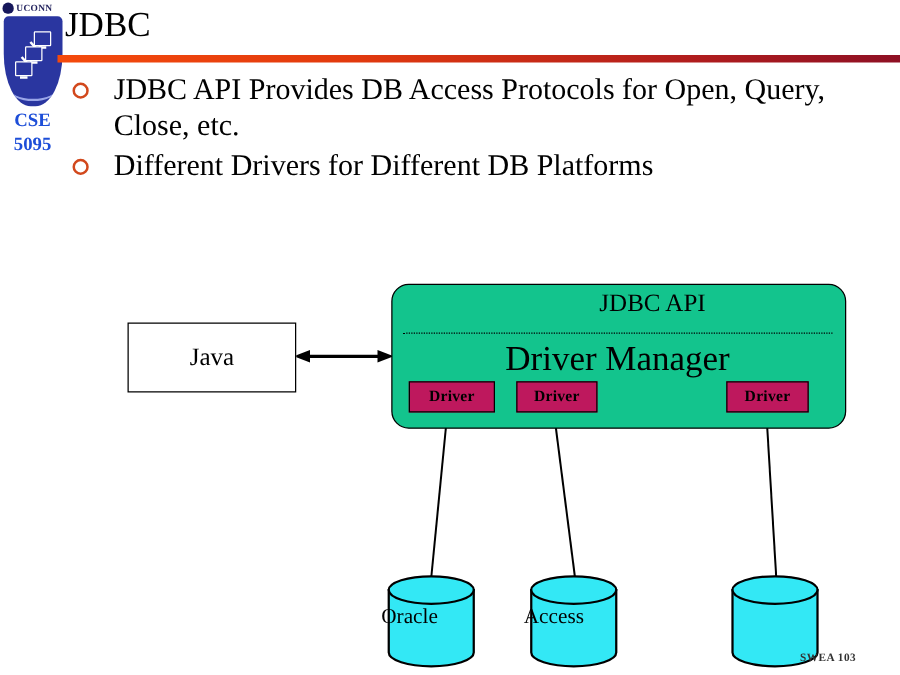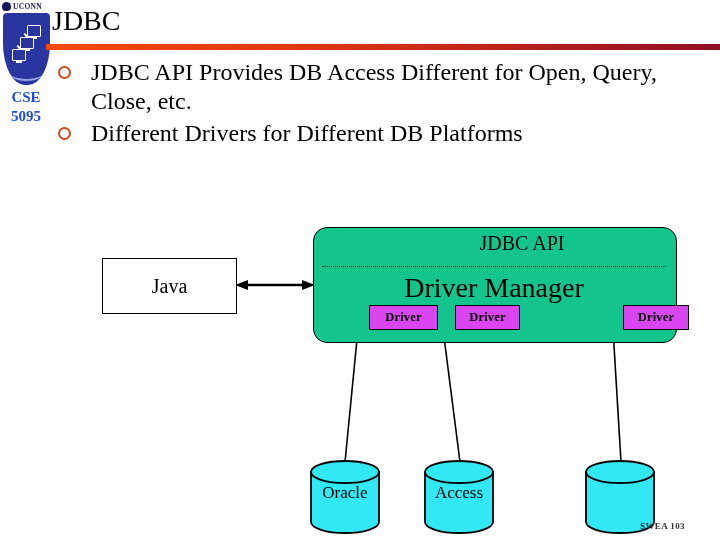--- a/index.html
+++ b/index.html
@@ -206,42 +206,41 @@
     position: absolute;
     left: 313px; top: 62px;
     width: 362px;
     font-size: 28px;
   }
 
   .driver-box {
     position: absolute;
     top: 95px;
     height: 23px;
-    background: #d946ef;
+    background: #be185d;
     border: 1.5px solid #000000;
     display: flex;
     align-items: center;
     justify-content: center;
     font-family: "Liberation Serif", serif;
     font-size: 12.5px;
     font-weight: bold;
     color: #000000;
     letter-spacing: 0.2px;
-    margin-left: 42px;
   }
   #driver-box-1 { left: 327px; width: 67px; }
   #driver-box-2 { left: 413px; width: 63px; }
   #driver-box-3 { left: 581px; width: 64px; }
 
   .db-label {
     position: absolute;
     font-family: "Liberation Serif", serif;
     font-size: 17px;
     color: #000000;
-    text-align: center;
+    text-align: left;
     width: 80px;
   }
   #db-label-1 { left: 305px; top: 273px; }
   #db-label-2 { left: 419px; top: 273px; }
   #db-label-3 { left: 580px; top: 273px; }
 
   #footer-note {
     position: absolute;
     left: 640px; top: 521px;
     font-family: "Liberation Serif", serif;
@@ -277,21 +276,21 @@
     <div>5095</div>
   </div>
 </div>
 
 <div id="slide-title">JDBC</div>
 <div id="title-rule"></div>
 
 <div id="bullet-list">
   <div class="bullet-row">
     <span class="bullet-marker"></span>
-    <span class="bullet-text">JDBC API Provides DB Access Different for Open, Query, Close, etc.</span>
+    <span class="bullet-text">JDBC API Provides DB Access Protocols for Open, Query, Close, etc.</span>
   </div>
   <div class="bullet-row">
     <span class="bullet-marker"></span>
     <span class="bullet-text">Different Drivers for Different DB Platforms</span>
   </div>
 </div>
 
 <div id="diagram">
 
   <svg width="720" height="330">

